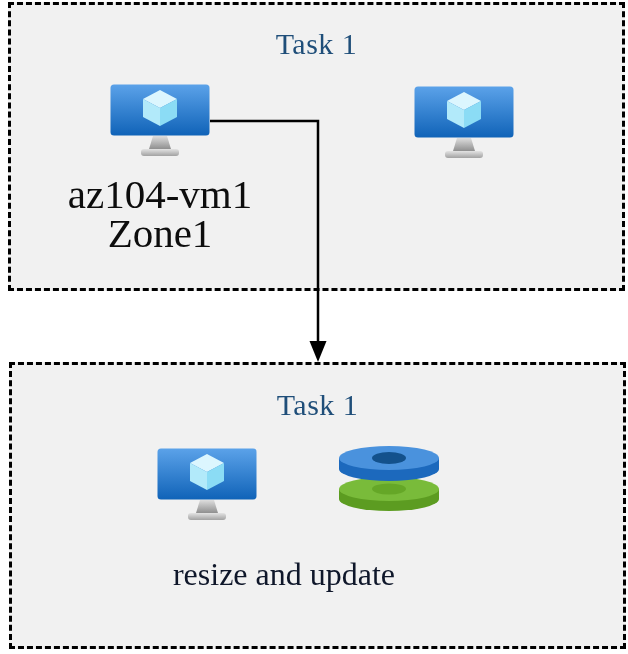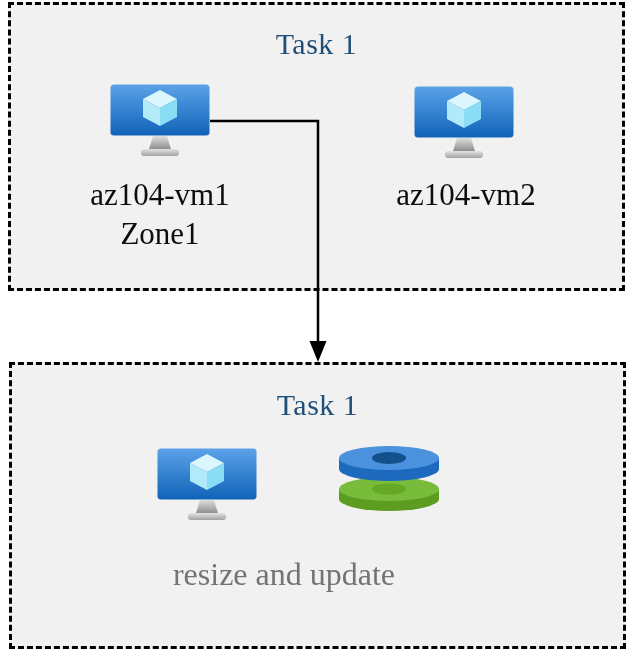--- a/index.html
+++ b/index.html
@@ -26,34 +26,34 @@
     font-weight: 300;
     letter-spacing: 0.5px;
     color: #1f4e79;
   }
   .title1 { left: 8px; top: 27px; width: 617px; }
   .title2 { left: 9px; top: 388px; width: 617px; }
   .vm-label {
     position: absolute;
     width: 220px;
     text-align: center;
-    font-size: 31px;
+    font-size: 41px;
     line-height: 39px;
     color: #0d0d0d;
   }
   .vm1-label { left: 50px;  top: 175px; }
   .vm2-label { left: 356px; top: 175px; }
   .caption {
     position: absolute;
     left: 84px;
     top: 556px;
     width: 400px;
     text-align: center;
     font-size: 32px;
-    color: #737373;
+    color: #0f172a;
   }
   .icon { position: absolute; }
   .vm1-icon   { left: 110px; top: 84px;  }
   .vm2-icon   { left: 414px; top: 86px;  }
   .vm3-icon   { left: 157px; top: 448px; }
   .disks-icon { left: 338px; top: 444px; }
   .arrow-layer {
     position: absolute;
     left: 0; top: 0;
     width: 628px; height: 654px;
@@ -107,21 +107,20 @@
   </svg>
   <svg class="icon vm2-icon" width="100" height="75" viewBox="0 0 100 75">
     <use href="#vm-symbol"></use>
   </svg>
 
   <div class="vm-label vm1-label">
     <div>az104-vm1</div>
     <div>Zone1</div>
   </div>
   <div class="vm-label vm2-label">
-    <div>az104-vm2</div>
   </div>
 
   <div class="box-title title2">Task 1</div>
 
   <svg class="icon vm3-icon" width="100" height="75" viewBox="0 0 100 75">
     <use href="#vm-symbol"></use>
   </svg>
 
   <svg class="icon disks-icon" width="102" height="70" viewBox="0 0 102 70">
 

